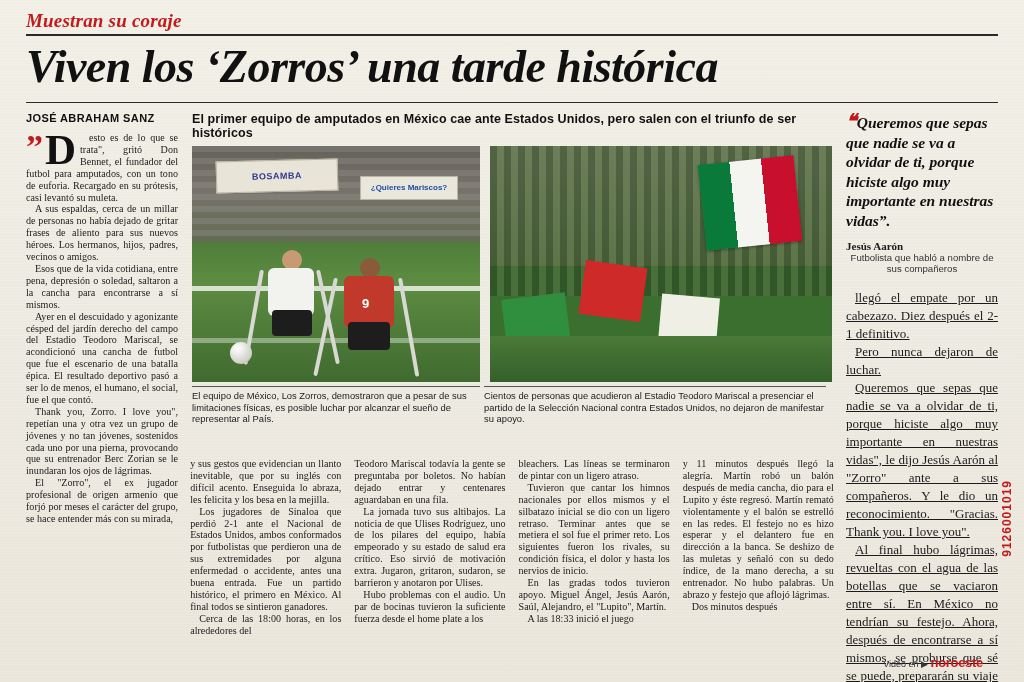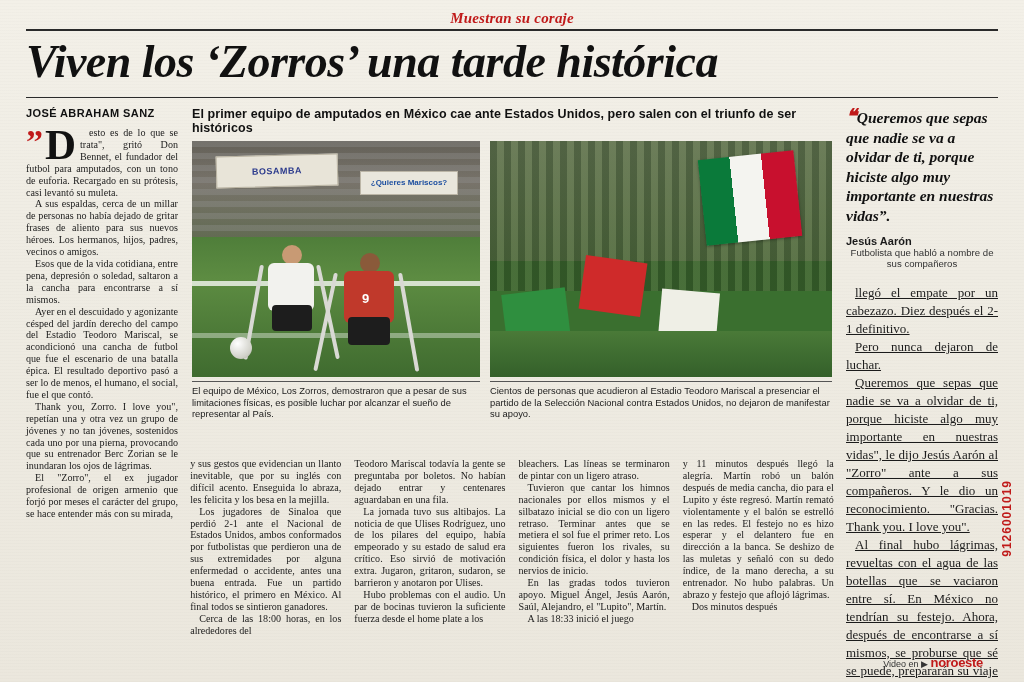--- a/index.html
+++ b/index.html
@@ -19,23 +19,22 @@
     content:"";position:absolute;inset:0;
     background:repeating-linear-gradient(0deg, rgba(0,0,0,0.012) 0px, rgba(0,0,0,0.012) 1px, rgba(255,255,255,0) 1px, rgba(255,255,255,0) 3px);
     pointer-events:none;
   }
   .inner{position:absolute;left:26px;top:10px;width:972px;height:662px;}
 
   .kicker{
     color:#c01a1a;
     font-family:"Liberation Serif", serif;
     font-weight:bold;font-style:italic;
-    font-size:15px;letter-spacing:.2px;
+    font-size:19px;letter-spacing:.2px;
     margin:0 0 2px 0;
-    text-align:center;
   }
   .rule{height:2px;background:#2a2a2a;width:100%;margin:1px 0 6px 0;}
   .headline{
     font-family:"Liberation Serif", serif;
     font-weight:bold;font-style:italic;
     font-size:46px;line-height:50px;
     letter-spacing:-.5px;
     margin:0 0 10px 0;
     color:#111;
   }
@@ -93,33 +92,33 @@
   .p2crowd{position:absolute;left:0;top:0;right:0;height:150px;
     background:repeating-linear-gradient(90deg, rgba(40,60,30,.5) 0 7px, rgba(90,110,70,.45) 7px 14px);}
   .flagmx{position:absolute;right:34px;top:14px;width:96px;height:86px;
     background:linear-gradient(90deg,#0a7a3a 0 33%, #f4f4f0 33% 66%, #c8102e 66% 100%);
     transform:rotate(-6deg);box-shadow:0 1px 3px rgba(0,0,0,.35);}
   .flagred{position:absolute;left:92px;top:118px;width:62px;height:54px;background:#cf2a2a;transform:rotate(8deg);}
   .flaggreen{position:absolute;left:14px;top:150px;width:64px;height:50px;background:#2f8f3f;transform:rotate(-7deg);}
   .flagwhite{position:absolute;left:170px;top:150px;width:58px;height:48px;background:#efefe6;transform:rotate(5deg);}
   .p2grass{position:absolute;left:0;top:190px;right:0;bottom:0;background:linear-gradient(180deg,#4a7a38,#34602a);}
 
-  .caps{display:flex;gap:10px;margin-top:4px;}
+  .caps{display:flex;gap:4px;margin-top:4px;}
   .cap{font-family:"Liberation Sans", sans-serif;font-size:9.4px;line-height:11.6px;color:#1b1b1b;}
   .cap1{width:288px;}
   .cap2{width:342px;}
   .capline{border-bottom:1px solid #555;margin-bottom:3px;}
 
   
   .pullquote{
     font-family:"Liberation Serif", serif;font-style:italic;font-weight:bold;
     font-size:15.5px;line-height:19.5px;color:#111;
   }
   .pullquote .mark{color:#c01a1a;font-size:20px;}
-  .pq-attr{font-family:Liberation Sans, sans-serif;font-weight:bold;font-size:11px;margin-top:10px;}
+  .pq-attr{font-family:Liberation Serif, serif;font-weight:bold;font-size:11px;margin-top:10px;}
   .pq-sub{font-family:"Liberation Sans",sans-serif;font-size:9.6px;line-height:11.4px;color:#333;text-align:center;}
 
   
   .bodycols{
     position:absolute;left:0;top:448px;width:972px;height:212px;
     column-gap:14px;
   }
   .colwrap{display:flex;gap:13px;align-items:flex-start;}
   .bcol{width:152px;font-size:10.1px;line-height:11.9px;text-align:justify;}
   .bcol p{margin:0 0 0 0;text-indent:9px;}

